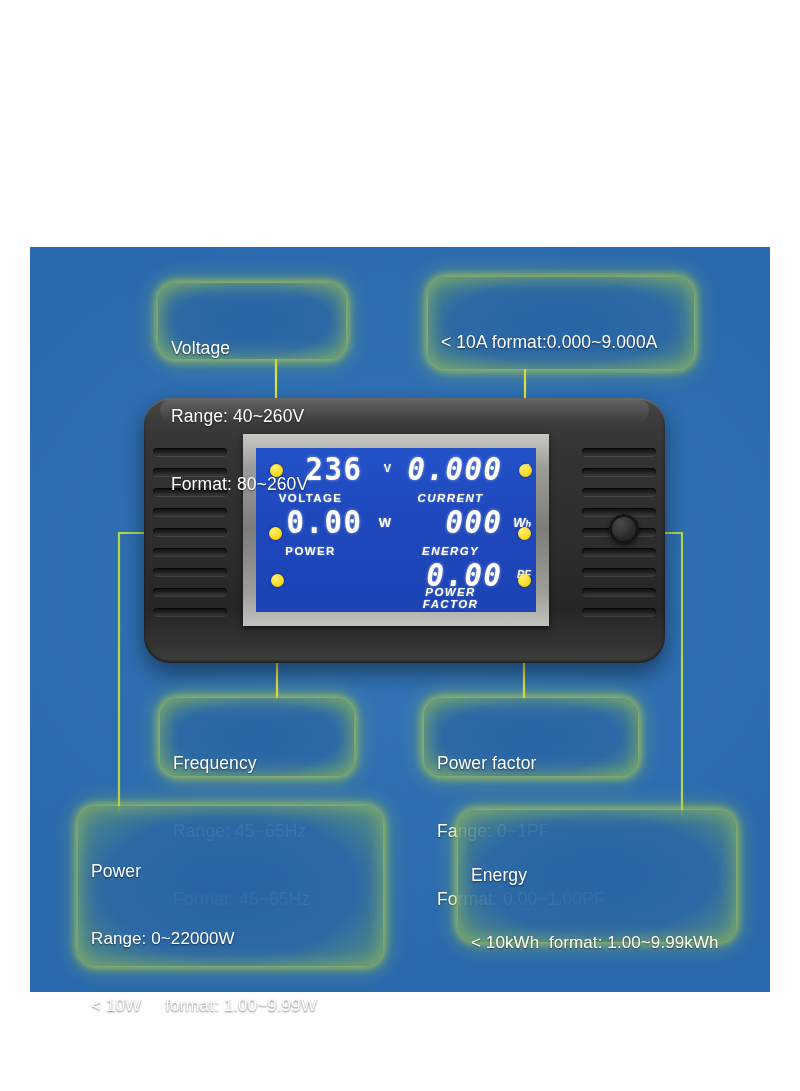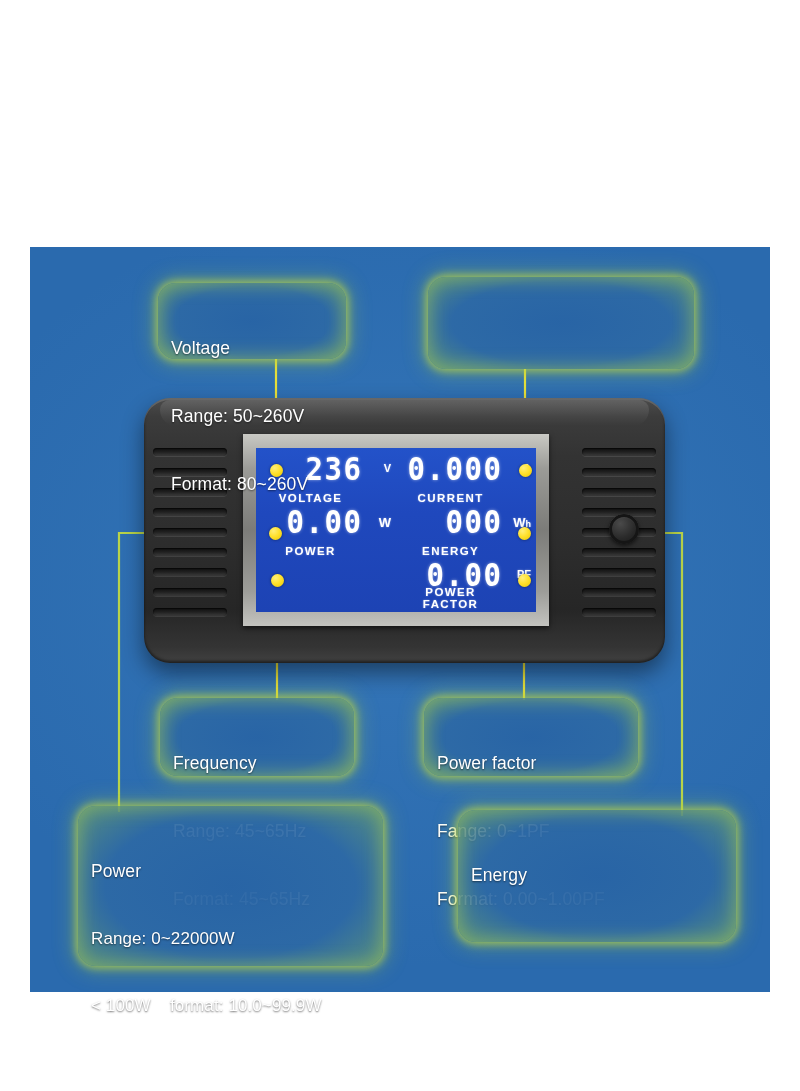--- a/index.html
+++ b/index.html
@@ -108,21 +108,21 @@
     background:linear-gradient(180deg,#2352c9 0%,#1f48bd 40%,#1d43b4 100%);
     overflow:hidden;
   }
   .lcd-row{position:absolute;left:0;width:100%;height:54px;}
   .lcd-row.r1{top:2px;}
   .lcd-row.r2{top:55px;}
   .lcd-row.r3{top:108px;}
 
   .cell{position:absolute;top:0;height:100%;}
   .cell.left {left:0;   width:50%;}
-  .cell.right{left:50%; width:50%;}
+  .cell.right{left:50%; width:50%;font-style:italic;}
 
   .digits{
     position:absolute;left:0;top:1px;width:76%;text-align:right;
     font-family:"DejaVu Sans Mono", monospace;
     font-weight:700;
     font-size:29px;
     letter-spacing:1.5px;
     color:#ffffff;
     text-shadow:0 0 3px rgba(255,255,255,.55);
     transform:scaleY(1.08);
@@ -256,46 +256,48 @@
 
   <div class="dot" style="left:270px;top:464px;"></div>
   <div class="dot" style="left:519px;top:464px;"></div>
   <div class="dot" style="left:269px;top:527px;"></div>
   <div class="dot" style="left:518px;top:527px;"></div>
   <div class="dot" style="left:271px;top:574px;"></div>
   <div class="dot" style="left:518px;top:574px;"></div>
 
   <div class="callout" id="c-voltage">
     <span class="hd">Voltage</span>
-    <span class="ln">Range: 50~260V</span>
+    <span class="ln">Range: 40~260V</span>
     <span class="ln">Format: 80~260V</span>
   </div>
 
   <div class="callout" id="c-amp">
+    <span class="ln">&lt; 10A format:0.000~9.000A</span>
   </div>
 
   <div class="callout" id="c-frequency">
     <span class="hd">Frequency</span>
     <span class="ln">Range: 45~65Hz</span>
     <span class="ln">Format: 45~65Hz</span>
   </div>
 
   <div class="callout" id="c-pf">
     <span class="hd">Power factor</span>
     <span class="ln">Fange: 0~1PF</span>
     <span class="ln">Format: 0.00~1.00PF</span>
   </div>
 
   <div class="callout" id="c-power">
     <span class="hd">Power</span>
     <span class="ln">Range: 0~22000W</span>
-    <span class="ln">&lt; 100W    format: 10.0~99.9W</span>
+    <span class="ln">&lt; 10W     format: 1.00~9.99W</span>
     
     
     
   </div>
 
   <div class="callout" id="c-energy">
     <span class="hd">Energy</span>
+    <span class="ln">&lt; 10kWh  format: 1.00~9.99kWh</span>
     
   </div>
 
 </div>
 
 </body></html>

